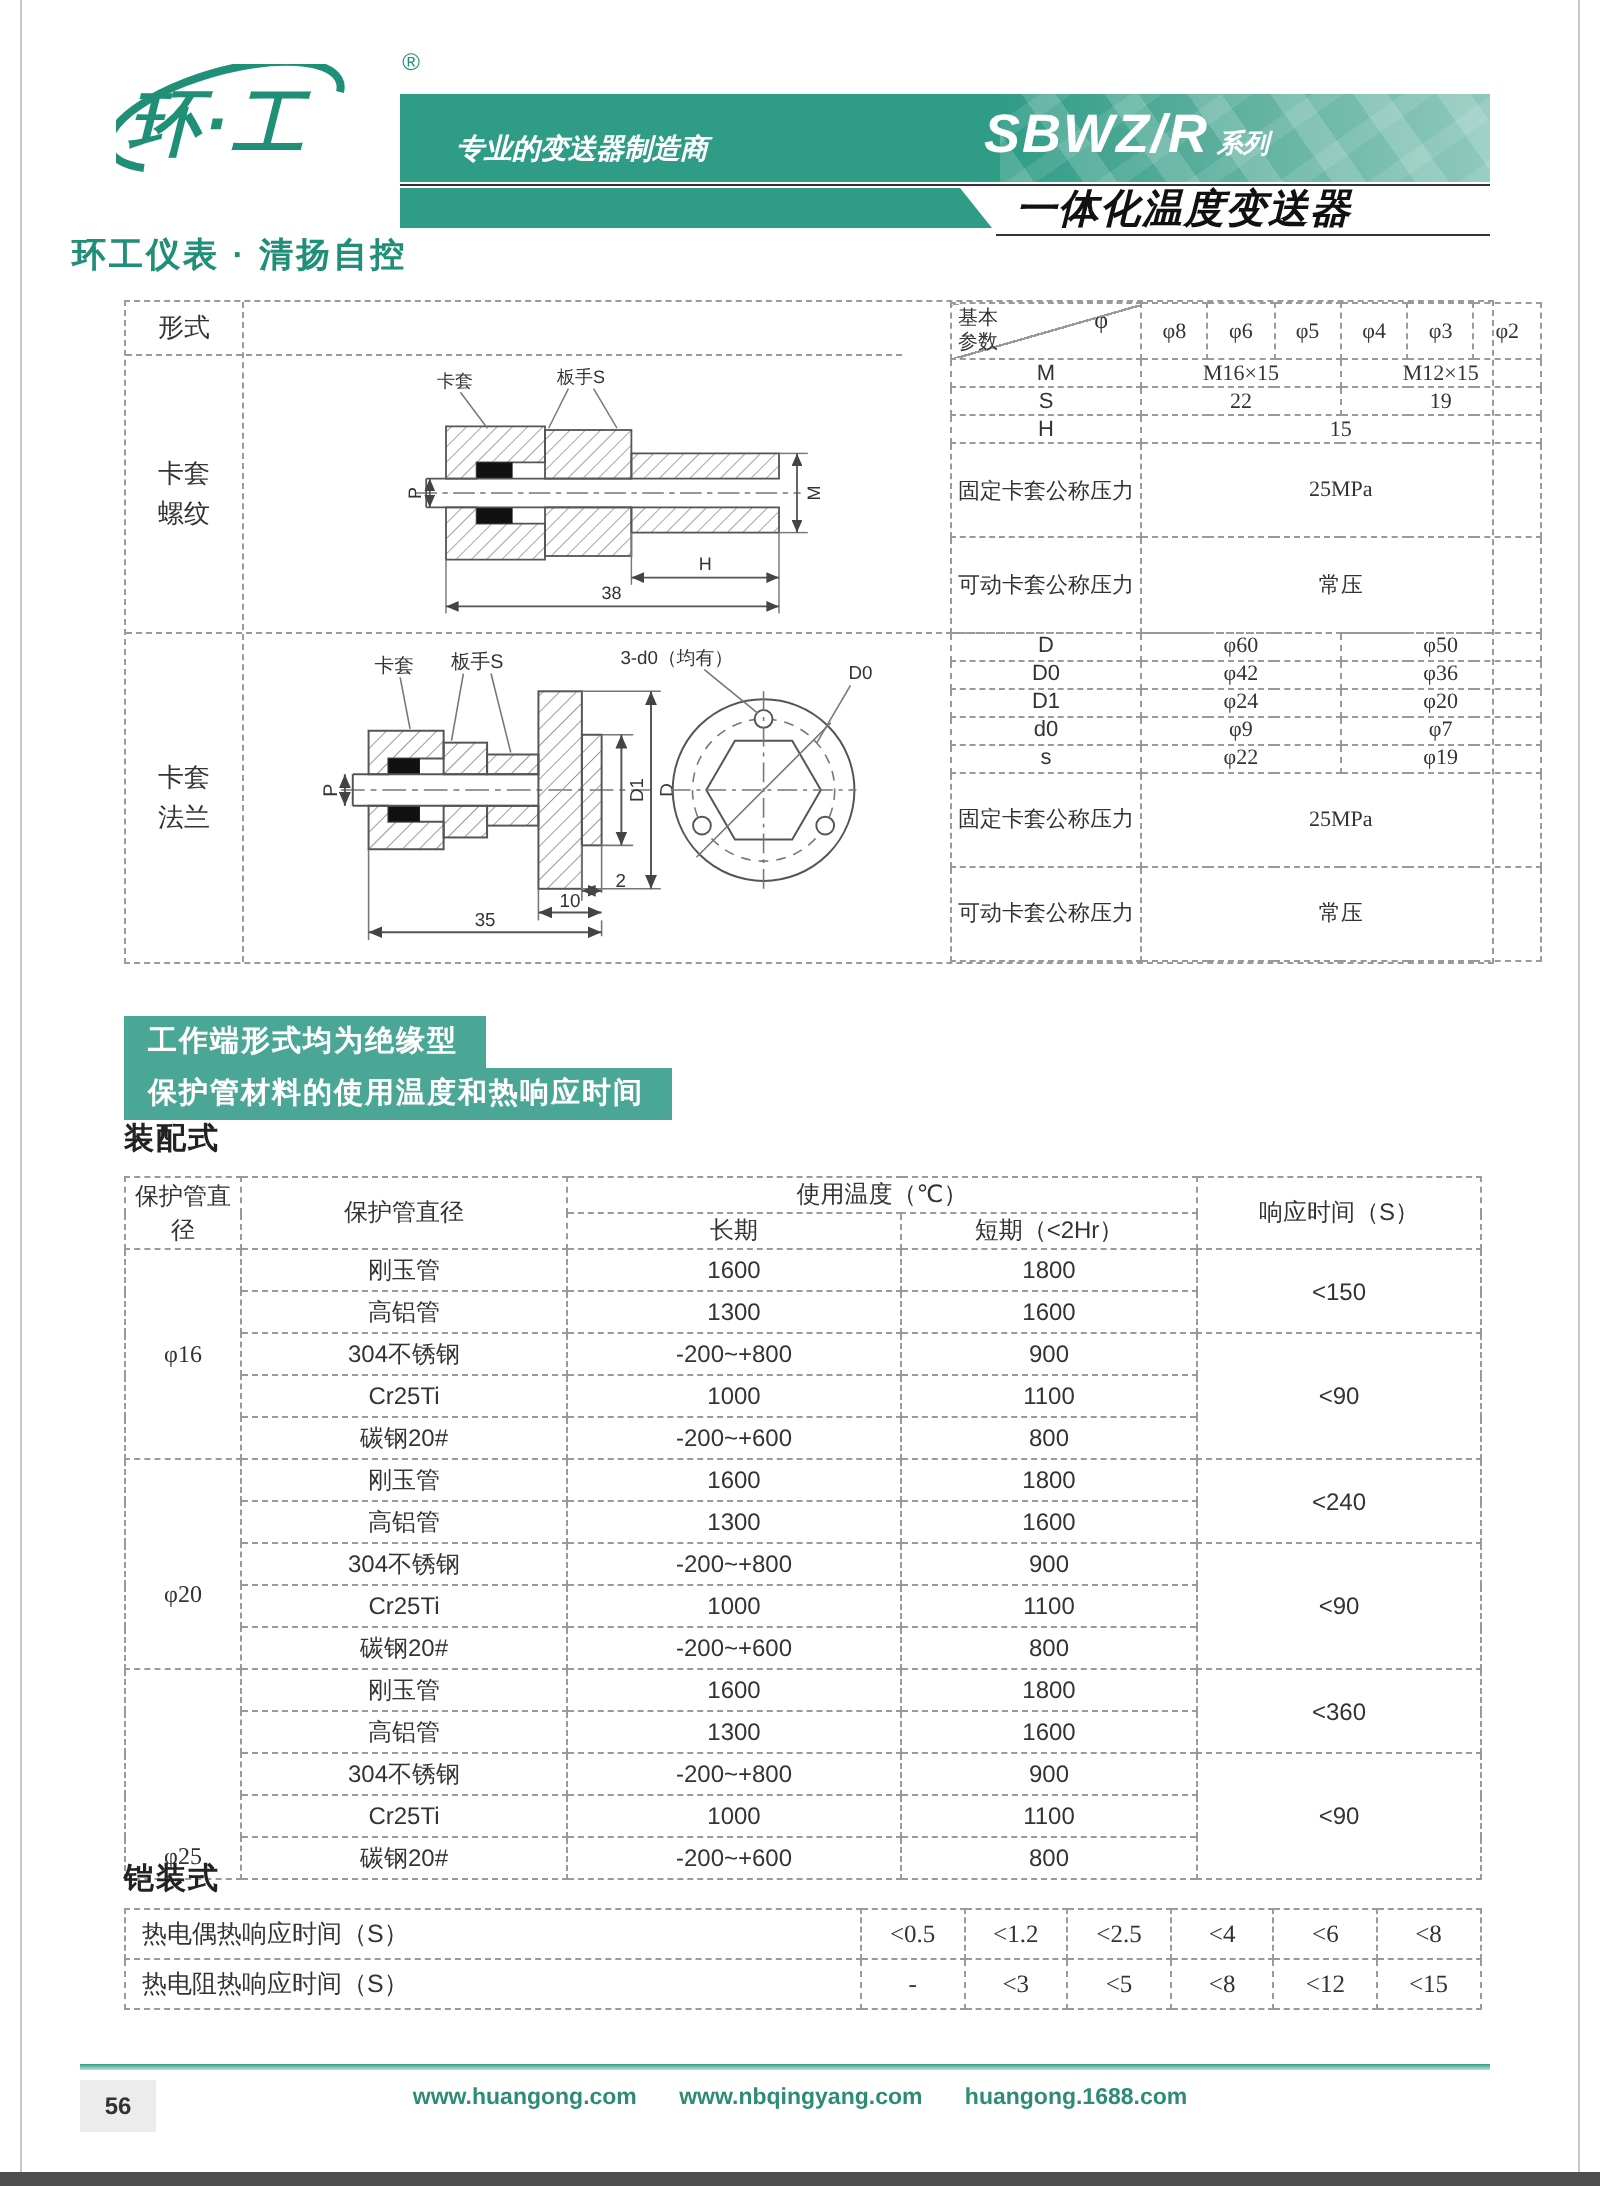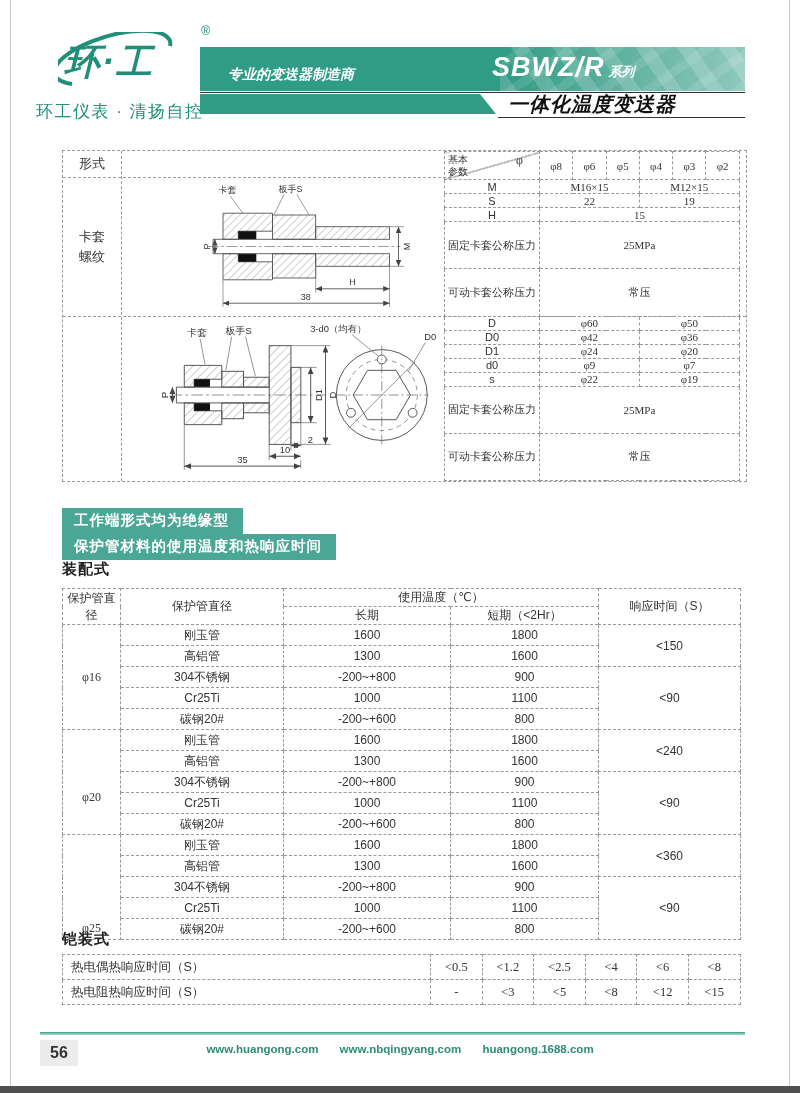--- a/index.html
+++ b/index.html
@@ -7,21 +7,21 @@
         font-family:"Liberation Sans","DejaVu Sans",sans-serif;color:#333;}
   .edge{position:absolute;top:0;bottom:0;width:1px;background:#c8c8c8;}
   #bottom-strip{position:absolute;left:0;right:0;bottom:0;height:7px;background:#4f4f4f;}
 
   
   #logo-area{position:absolute;left:36px;top:24px;width:180px;height:100px;}
   #logo-mark{position:absolute;left:22px;top:8px;width:140px;height:64px;}
   #logo-text{position:absolute;left:28px;top:14px;font-size:36px;font-weight:bold;
              font-style:italic;color:var(--brand);letter-spacing:2px;}
   #logo-reg{position:absolute;right:6px;top:0;font-size:12px;color:var(--brand);}
-  #logo-caption{position:absolute;left:0;top:76px;width:200px;font-size:17px;font-weight:normal;
+  #logo-caption{position:absolute;left:0;top:92px;width:200px;font-size:17px;font-weight:bold;
                 color:var(--brand);letter-spacing:1.5px;white-space:nowrap;}
   #main-banner{position:absolute;left:200px;top:47px;width:545px;height:44px;
      background:linear-gradient(90deg,var(--banner) 0%,var(--banner) 55%,#55ac99 72%,var(--banner-light) 100%);}
   #main-banner .texture{position:absolute;right:0;top:0;bottom:0;width:45%;
      background:repeating-linear-gradient(55deg,rgba(255,255,255,.16) 0 14px,rgba(255,255,255,0) 14px 34px),
                 repeating-linear-gradient(-35deg,rgba(255,255,255,.10) 0 9px,rgba(255,255,255,0) 9px 26px);}
   #tagline{position:absolute;left:28px;bottom:7px;color:#fff;font-size:14px;font-weight:bold;font-style:italic;}
   #series{position:absolute;left:292px;top:5px;color:#fff;font-style:italic;white-space:nowrap;}
   #series .name{font-size:27px;font-weight:900;letter-spacing:1px;}
   #series .suffix{font-size:13px;font-weight:bold;margin-left:4px;}
@@ -32,21 +32,21 @@
      font-style:italic;color:#111;letter-spacing:1px;white-space:nowrap;}
   #sub-rule-bottom{position:absolute;left:498px;top:117px;width:247px;height:1px;background:#333;}
 
   
   #spec{position:absolute;left:62px;top:150px;width:683px;height:330px;border:1px dashed #9a9a9a;}
   .vline{position:absolute;top:0;bottom:0;width:0;border-left:1px dashed #9a9a9a;}
   .hline{position:absolute;height:0;border-top:1px dashed #9a9a9a;}
   .spec-label{position:absolute;left:0;width:58px;display:flex;align-items:center;justify-content:center;
      font-size:13px;color:#333;text-align:center;}
   .spec-label .wrap{width:2.2em;word-break:break-all;line-height:1.5;}
-  #param-table{position:absolute;left:381px;top:0;width:295px;height:330px;border-collapse:collapse;
+  #param-table{position:absolute;left:412px;top:0;width:295px;height:330px;border-collapse:collapse;
      table-layout:fixed;font-size:11px;color:#333;}
   #param-table td,#param-table th{border:1px dashed #9a9a9a;text-align:center;font-weight:normal;
      padding:0;font-family:"Liberation Serif","DejaVu Serif",serif;overflow:hidden;}
   #param-table tr.thin{height:14px;}
   #param-table tr.hdr{height:28px;}
   #param-table .diag{position:relative;
      background-image:linear-gradient(to bottom right,transparent calc(50% - .6px),#9a9a9a 0,#9a9a9a calc(50% + .6px),transparent 0);}
   #param-table .diag .c1{position:absolute;left:3px;top:2px;width:2.2em;font-size:10px;line-height:1.2;
      text-align:left;word-break:break-all;font-family:"Liberation Sans",sans-serif;}
   #param-table .diag .c2{position:absolute;right:16px;top:1px;font-size:12px;}
@@ -80,21 +80,21 @@
   #armored-table{position:absolute;left:62px;top:954px;width:678px;border-collapse:collapse;
      table-layout:fixed;font-size:12.5px;color:#333;}
   #armored-table td{border:1px dashed #9a9a9a;height:24px;text-align:center;padding:0;}
   #armored-table td.albl{text-align:left;padding-left:8px;}
   #armored-table td.aval{font-family:"Liberation Serif","DejaVu Serif",serif;}
 
   
   #footer-rule{position:absolute;left:40px;top:1032px;width:705px;height:3px;
      background:linear-gradient(#2f9c86,#bfe0d8);}
   #page-number{position:absolute;left:40px;top:1040px;width:38px;height:26px;background:#ececec;
-     color:#333;font-size:16px;font-weight:bold;display:flex;align-items:center;justify-content:center;}
+     color:#333;font-size:12px;font-weight:bold;display:flex;align-items:center;justify-content:center;}
   #footer-links{position:absolute;left:0;right:0;top:1043px;text-align:center;font-size:11.5px;
      font-weight:bold;color:var(--footer-link);}
   #footer-links span{margin:0 9px;}
 </style>
 </head>
 <body>
 
 <div id="page">
   <div class="edge" style="left:10px"></div>
   <div class="edge" style="right:10px"></div>
@@ -121,20 +121,23 @@
 
   <div id="spec">
     <div class="vline" style="left:58px"></div>
     <div class="hline" style="left:0;width:388px;top:26px"></div>
     <div class="hline" style="left:0;width:683px;top:165px"></div>
     <div class="spec-label" style="top:0;height:26px">
       <span>形式</span>
     </div>
     <div class="spec-label" style="top:26px;height:139px">
       <span class="wrap">卡套螺纹</span>
+    </div>
+    <div class="spec-label" style="top:165px;height:165px">
+      <span class="wrap">卡套法兰</span>
     </div>
 
     <svg style="position:absolute;left:60px;top:28px" width="326" height="135" viewBox="0 0 330 150">
       <defs>
         <pattern id="h1" width="6" height="6" patternUnits="userSpaceOnUse" patternTransform="rotate(45)">
           <line x1="0" y1="0" x2="0" y2="6" stroke="#9a9a9a" stroke-width="1"></line>
         </pattern>
         <marker id="m1s" orient="auto" markerWidth="7" markerHeight="6" refX="0" refY="3">
             <path d="M7,0L0,3L7,6z" fill="#444"></path>
           </marker>

